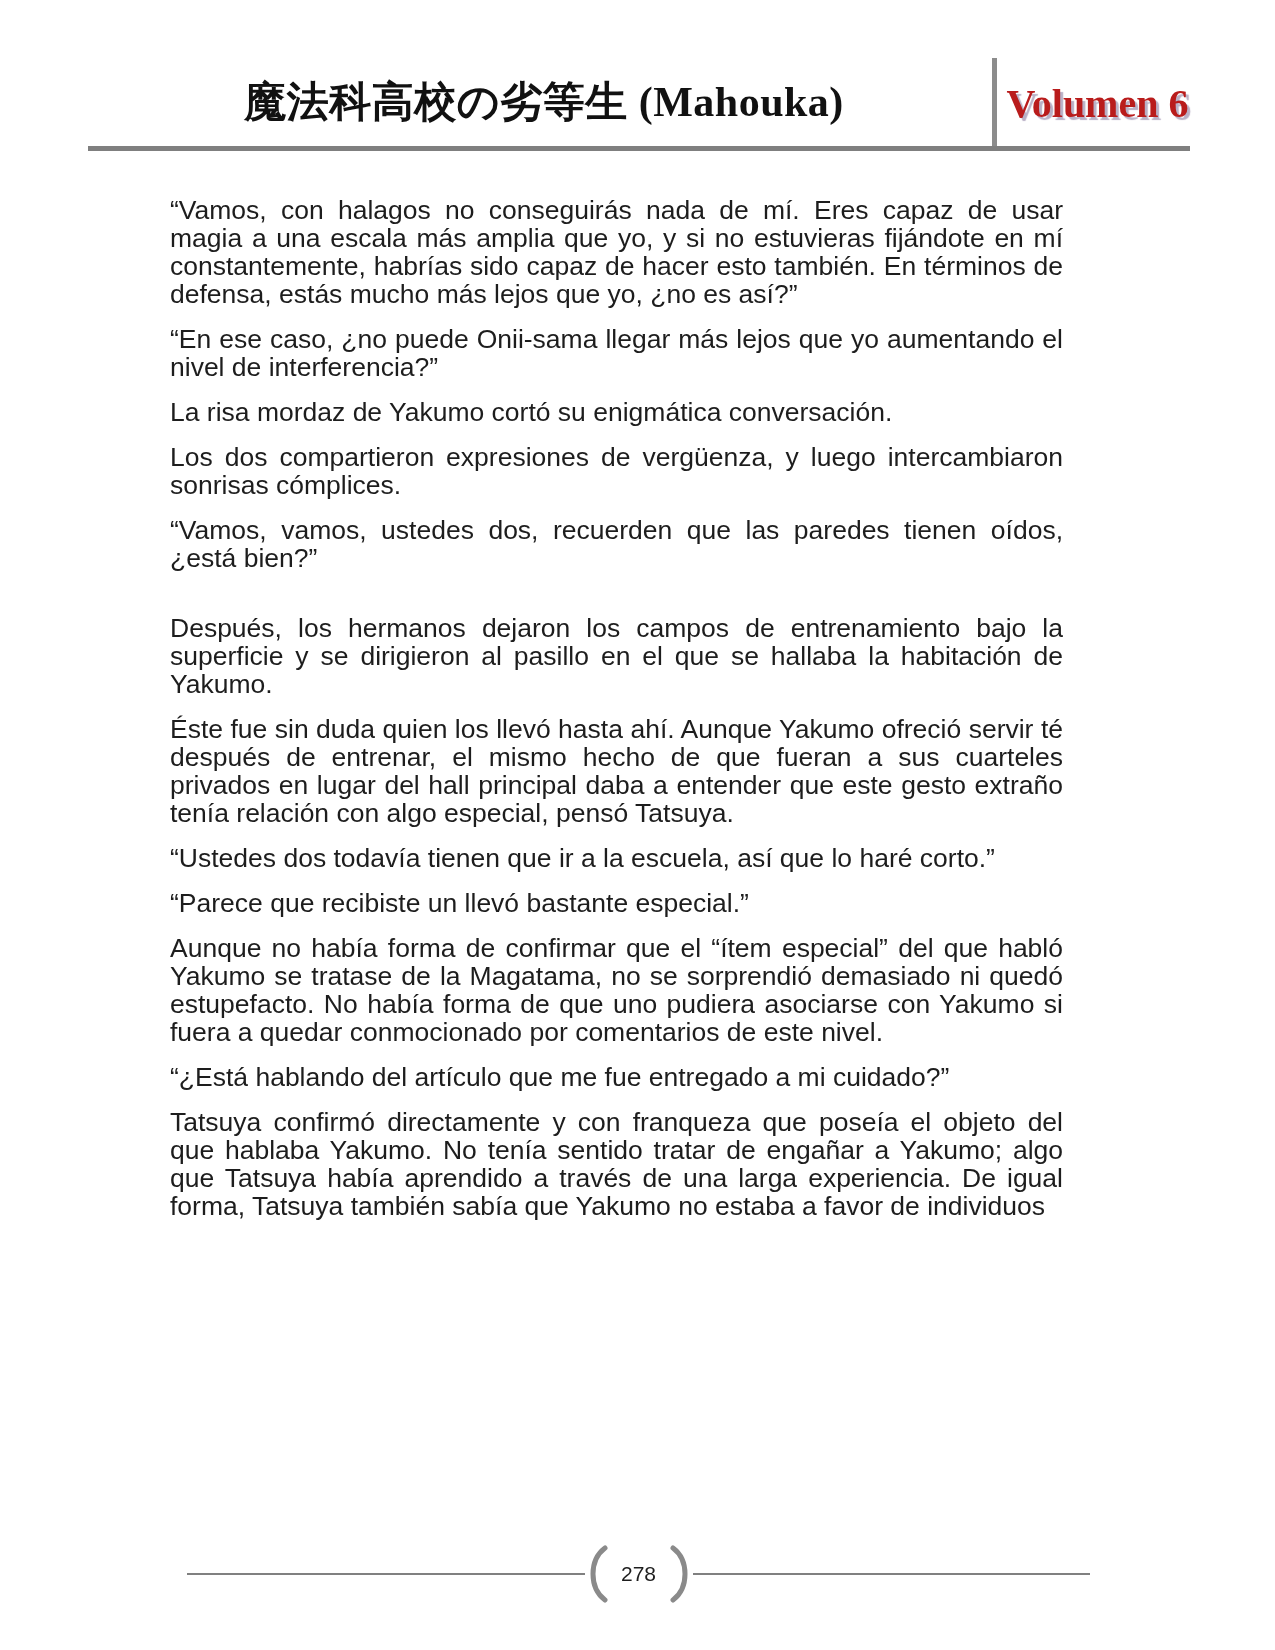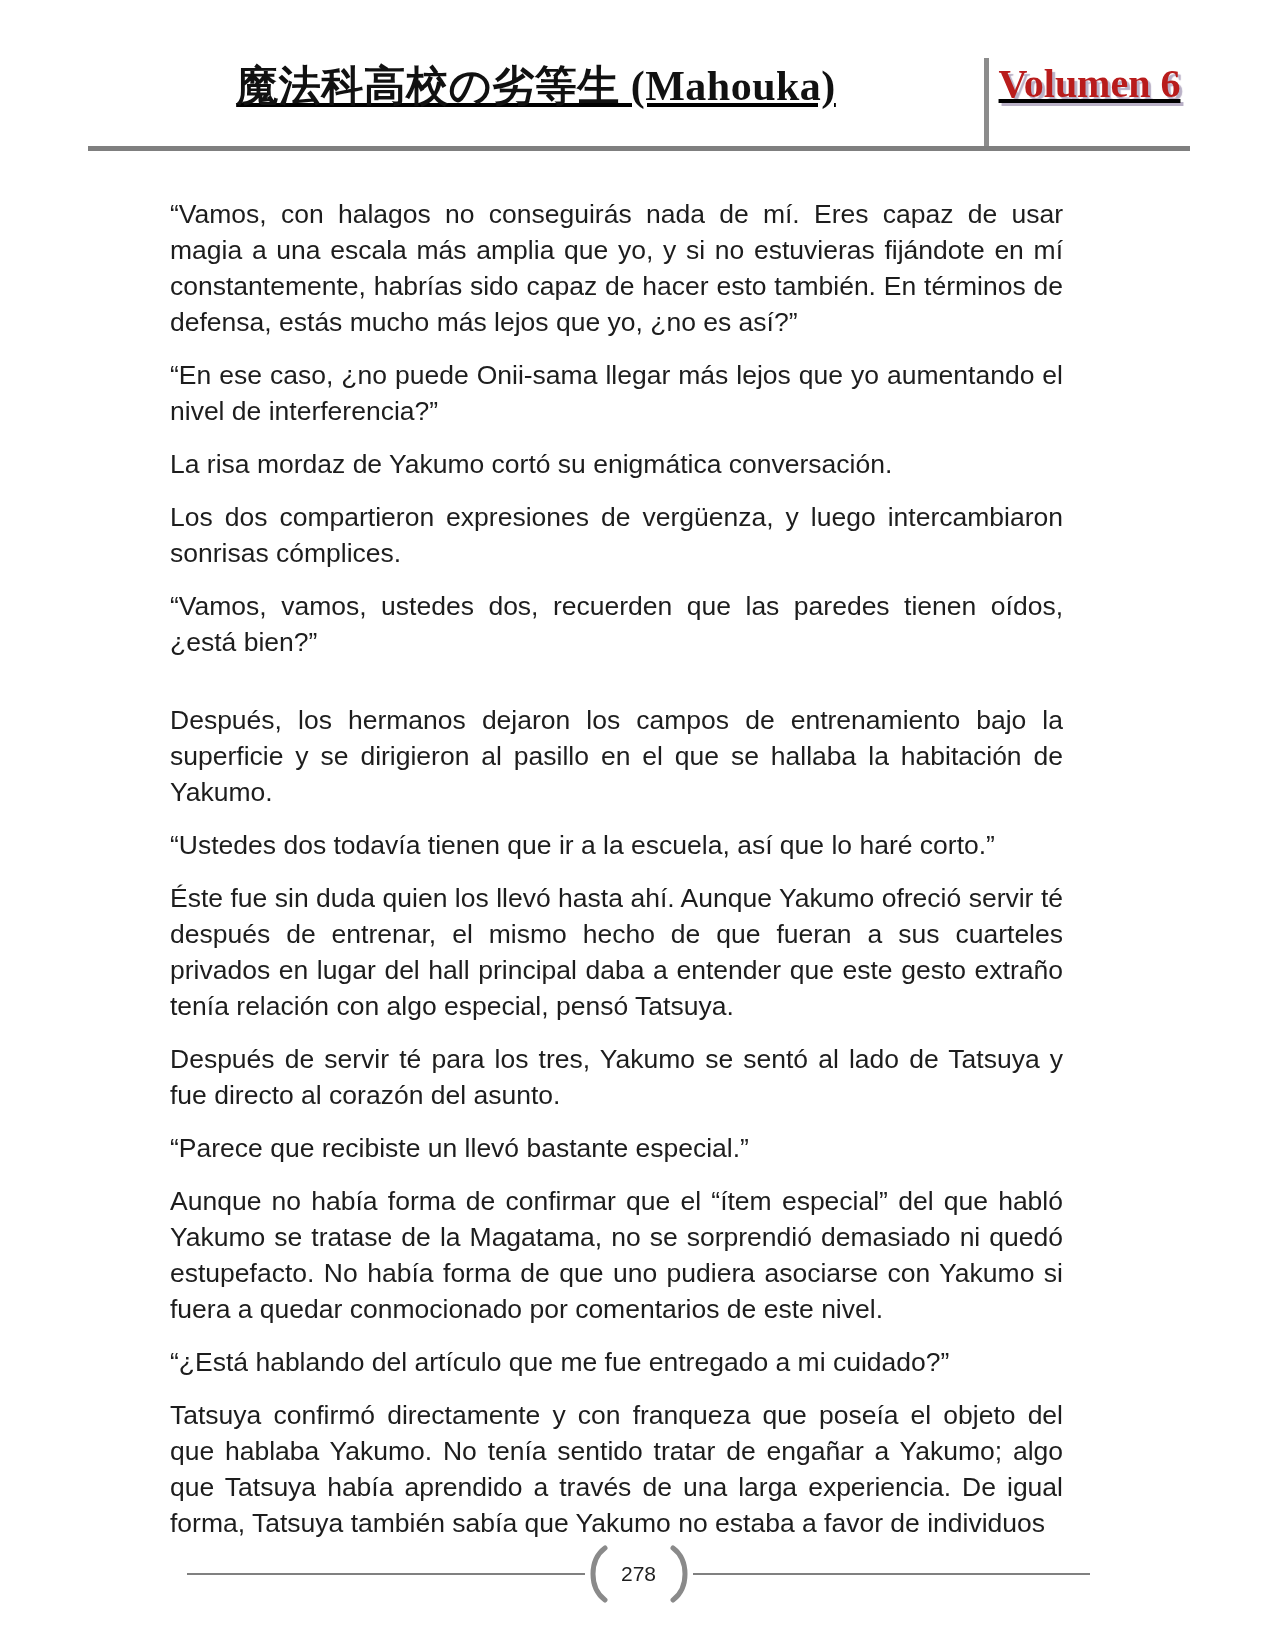--- a/index.html
+++ b/index.html
@@ -7,25 +7,24 @@
     width: 1275px; height: 1650px;
     background: #ffffff;
     position: relative;
     font-family: "Liberation Sans", sans-serif;
     overflow: hidden;
   }
 
   
   .header-row {
     position: absolute;
-    top: 58px; left: 88px;
+    top: 58px; left: 96px;
     width: 1102px; height: 88px;
     display: flex;
-    align-items: flex-start;
-    text-decoration: underline;
+    align-items: center;
   }
   .header-title-cell {
     flex: 0 0 896px;
     display: flex;
     justify-content: center;
     align-items: center;
   }
   .doc-title {
     margin: 0;
     font-family: "Liberation Serif", serif;
@@ -63,21 +62,21 @@
     background: #7f7f7f;
   }
 
   
   .text-column {
     position: absolute;
     top: 196px; left: 170px;
     width: 893px;
     color: #1d1d1d;
     font-size: 26.5px;
-    line-height: 36px;
+    line-height: 28px;
   }
   .text-column p {
     margin: 0 0 17px 0;
     text-align: justify;
   }
   .text-column p.scene-break {
     margin-top: 42px;
   }
   .text-column p:last-child { margin-bottom: 0; }
 
@@ -123,23 +122,22 @@
 <div class="header-rule"></div>
 
 <div class="text-column" id="text-column">
 
 <p>“Vamos, con halagos no conseguirás nada de mí. Eres capaz de usar magia a una escala más amplia que yo, y si no estuvieras fijándote en mí constantemente, habrías sido capaz de hacer esto también. En términos de defensa, estás mucho más lejos que yo, ¿no es así?”</p>
     <p>“En ese caso, ¿no puede Onii-sama llegar más lejos que yo aumentando el nivel de interferencia?”</p>
     <p>La risa mordaz de Yakumo cortó su enigmática conversación.</p>
     <p>Los dos compartieron expresiones de vergüenza, y luego intercambiaron sonrisas cómplices.</p>
     <p>“Vamos, vamos, ustedes dos, recuerden que las paredes tienen oídos, ¿está bien?”</p>
     <p class="scene-break">Después, los hermanos dejaron los campos de entrenamiento bajo la superficie y se dirigieron al pasillo en el que se hallaba la habitación de Yakumo.</p>
+    <p>Éste fue sin duda quien los llevó hasta ahí. Aunque Yakumo ofreció servir té después de entrenar, el mismo hecho de que fueran a sus cuarteles privados en lugar del hall principal daba a entender que este gesto extraño tenía relación con algo especial, pensó Tatsuya.</p>
     <p>“Ustedes dos todavía tienen que ir a la escuela, así que lo haré corto.”</p>
-    <p>Éste fue sin duda quien los llevó hasta ahí. Aunque Yakumo ofreció servir té después de entrenar, el mismo hecho de que fueran a sus cuarteles privados en lugar del hall principal daba a entender que este gesto extraño tenía relación con algo especial, pensó Tatsuya.</p>
-    <p>Después de servir té para los tres, Yakumo se sentó al lado de Tatsuya y fue directo al corazón del asunto.</p>
     <p>“Parece que recibiste un llevó bastante especial.”</p>
     <p>Aunque no había forma de confirmar que el “ítem especial” del que habló Yakumo se tratase de la Magatama, no se sorprendió demasiado ni quedó estupefacto. No había forma de que uno pudiera asociarse con Yakumo si fuera a quedar conmocionado por comentarios de este nivel.</p>
     <p>“¿Está hablando del artículo que me fue entregado a mi cuidado?”</p>
     <p>Tatsuya confirmó directamente y con franqueza que poseía el objeto del que hablaba Yakumo. No tenía sentido tratar de engañar a Yakumo; algo que Tatsuya había aprendido a través de una larga experiencia. De igual forma, Tatsuya también sabía que Yakumo no estaba a favor de individuos</p>
   </div>
 
 <div class="footer">
   <div class="footer-line"></div>
   <svg class="footer-bracket" width="24" height="60" viewBox="0 0 24 60">
     <path d="M20 4 C12 10 8 19 8 30 C8 41 12 50 20 56" fill="none" stroke="#8a8a8a" stroke-width="5" stroke-linecap="round"></path>

